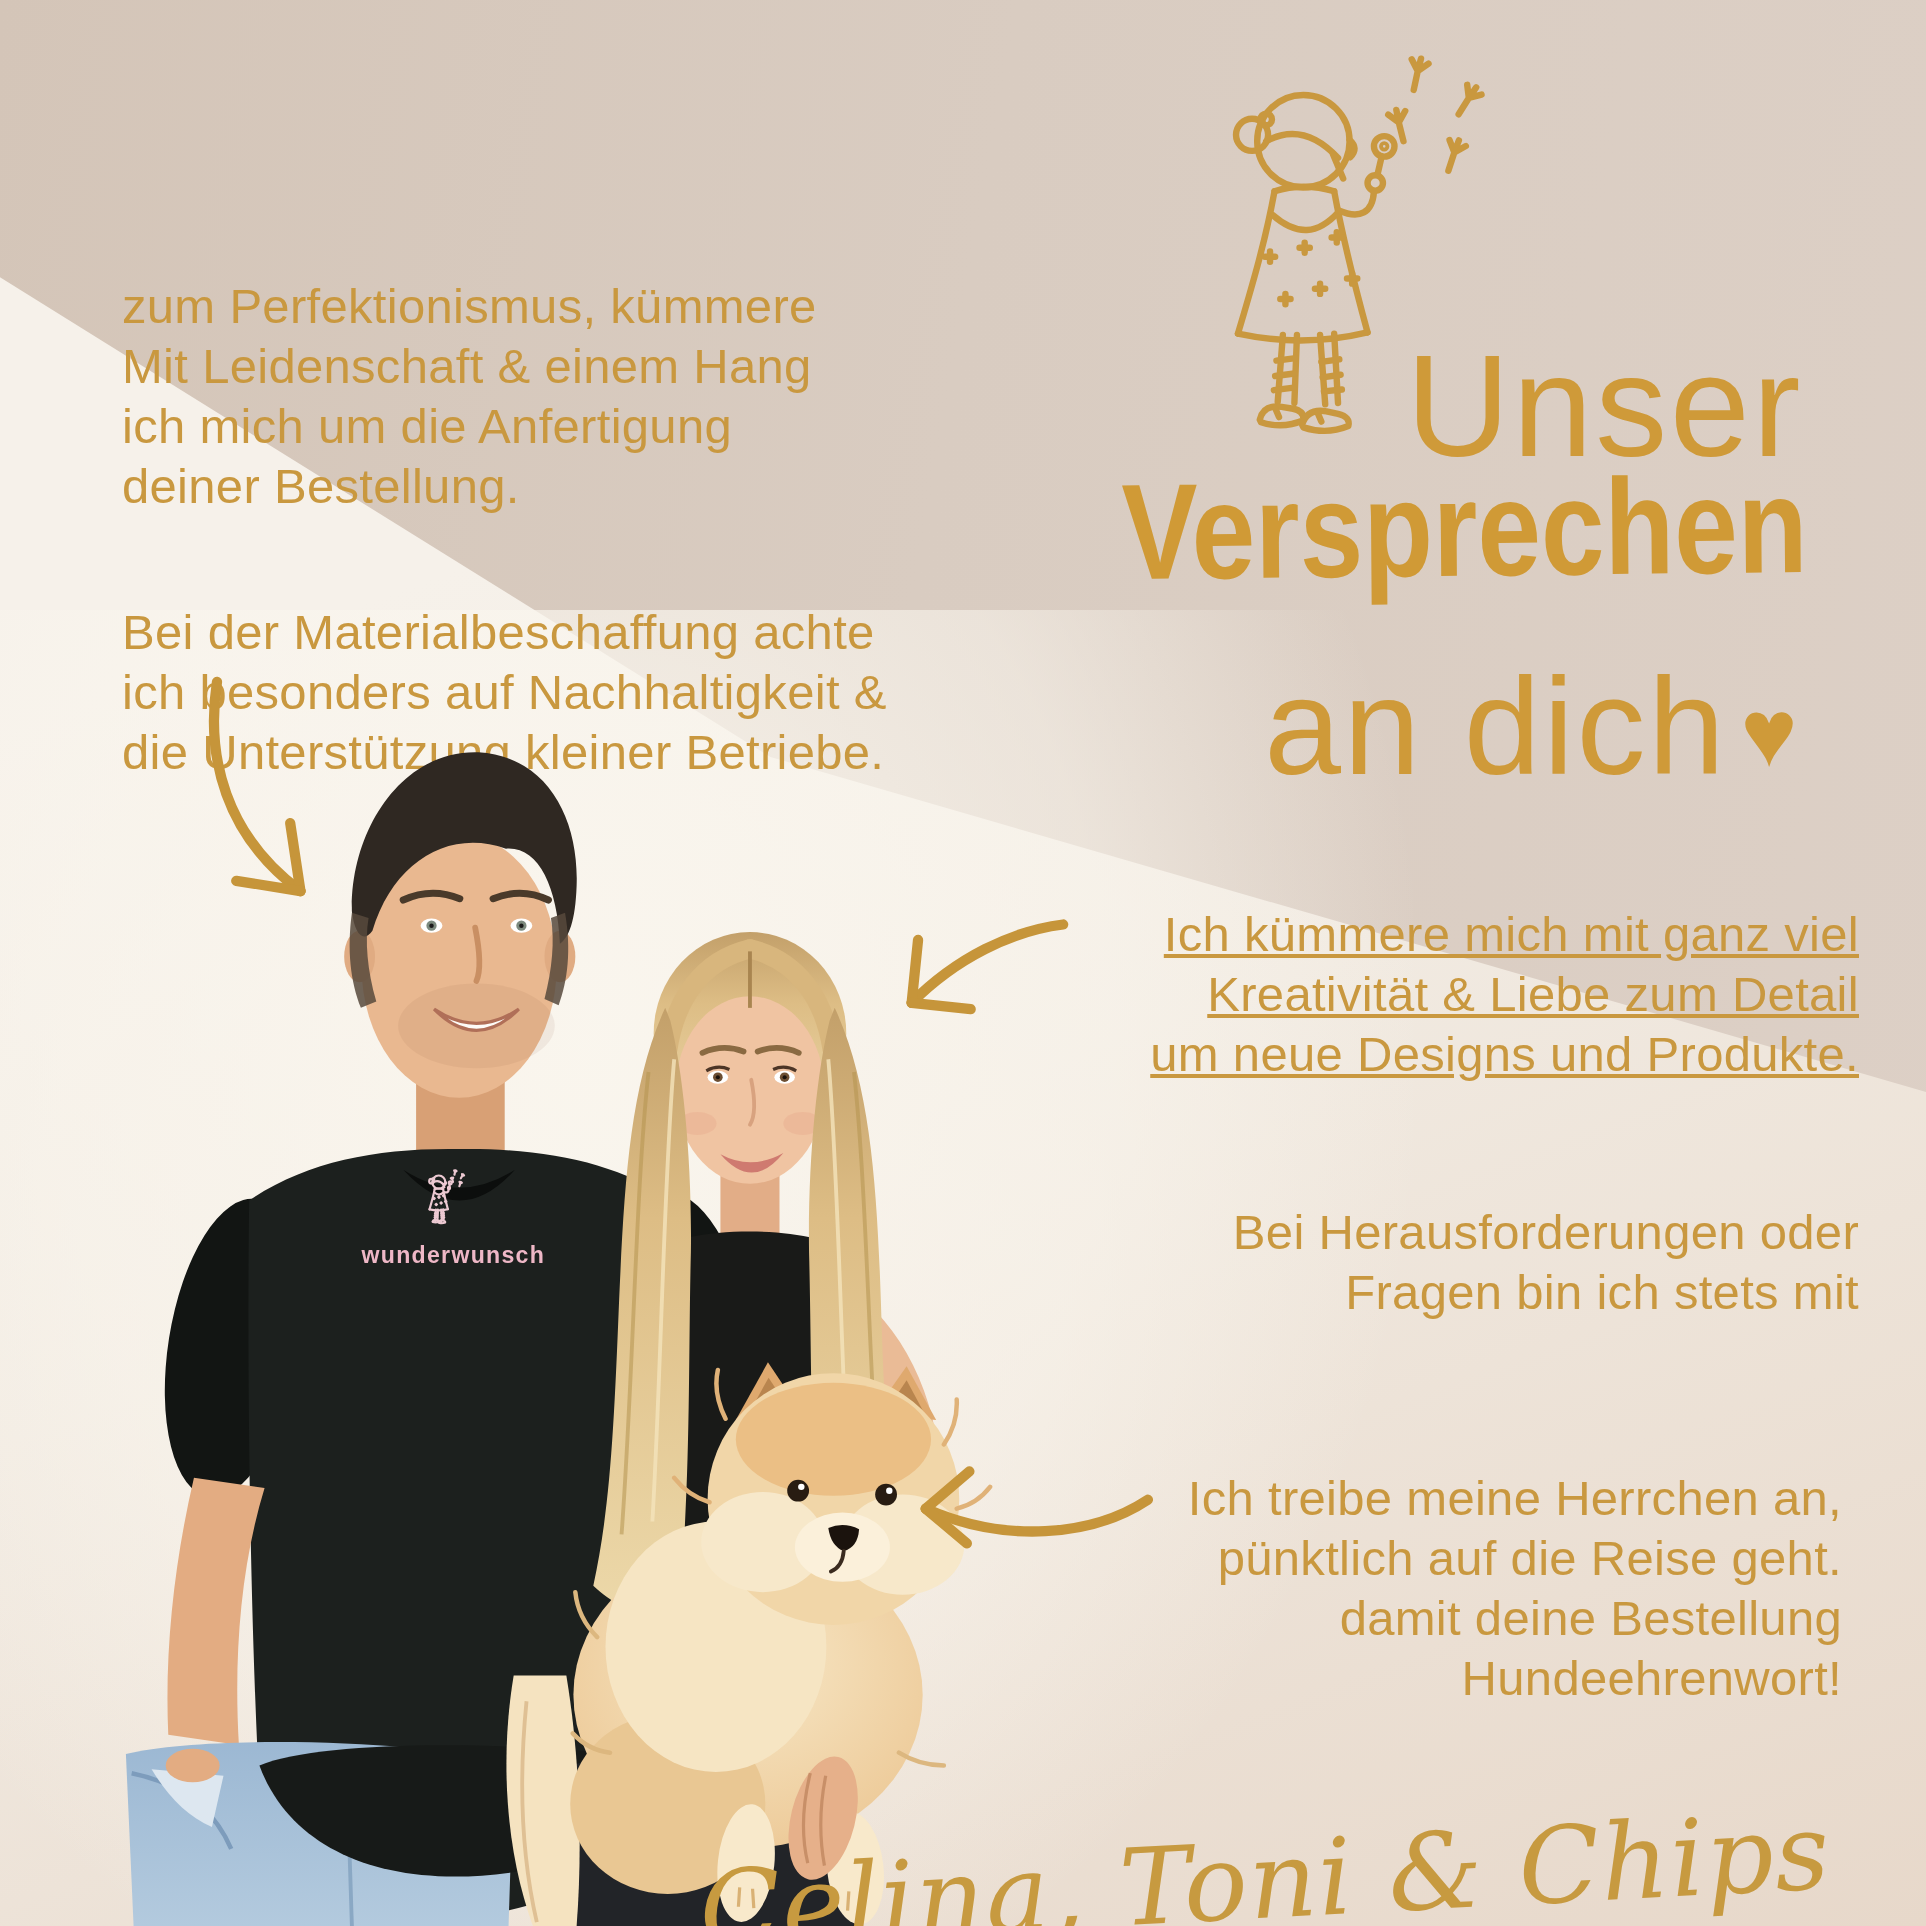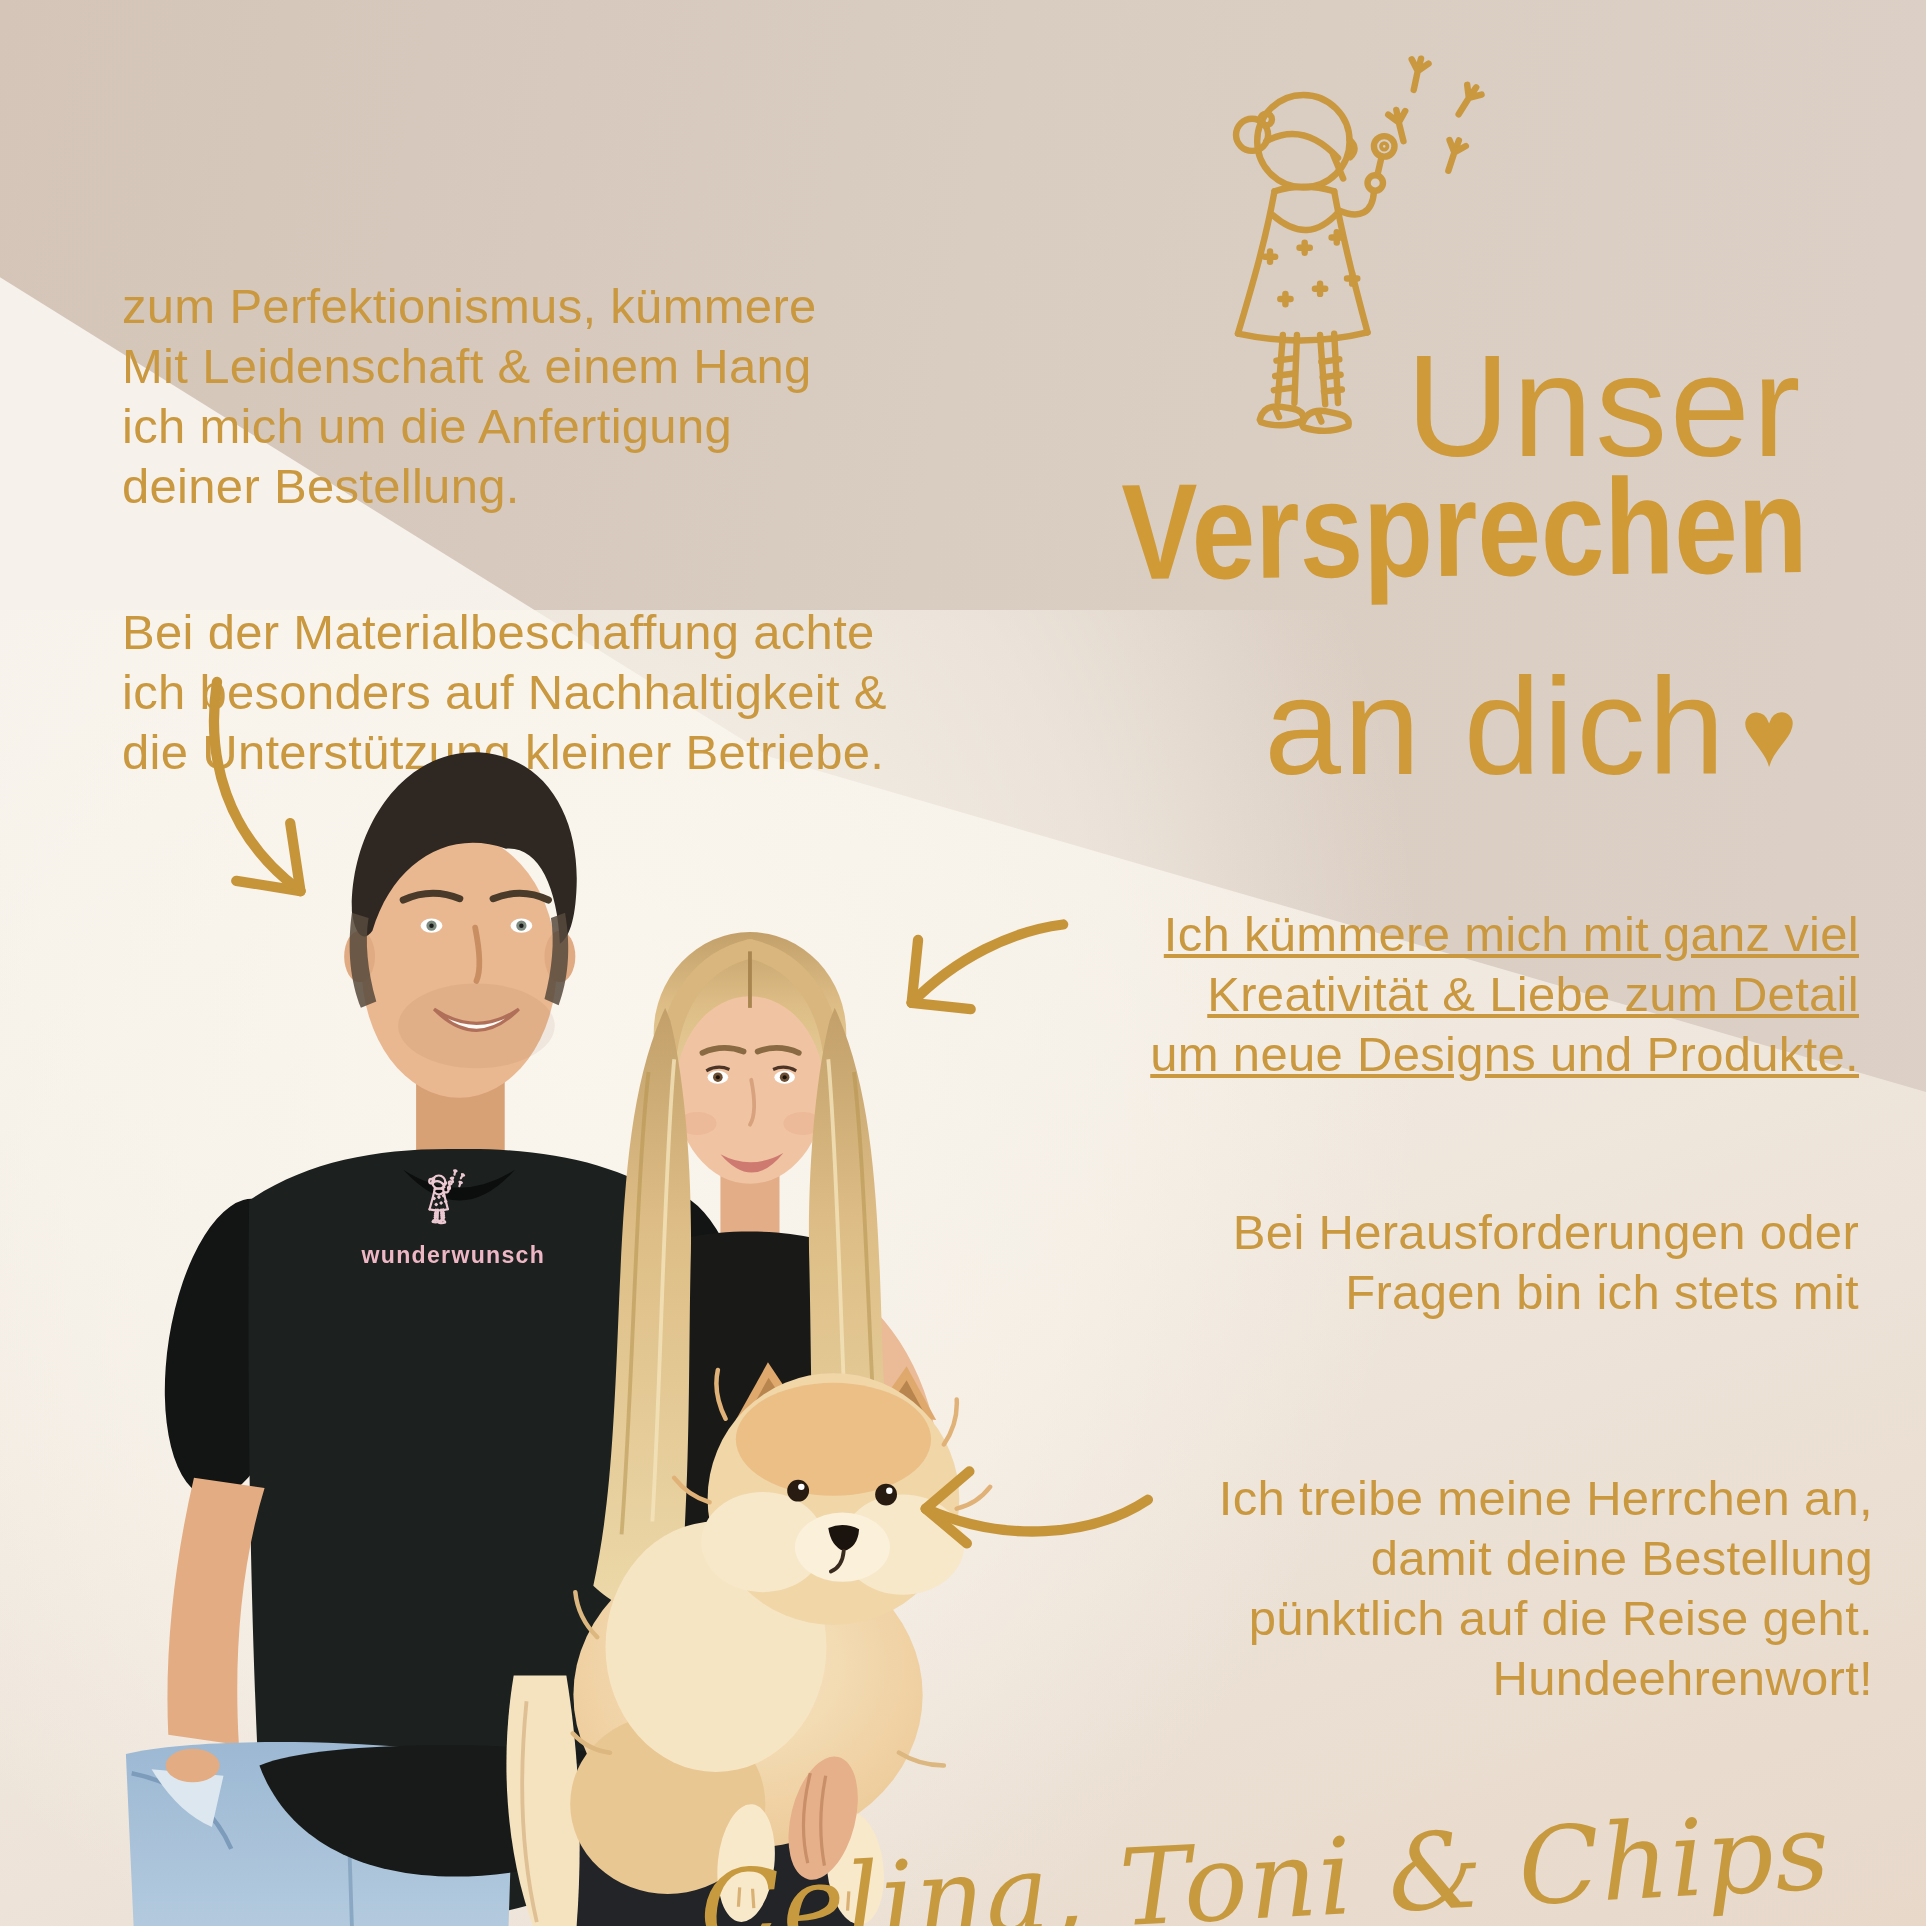--- a/index.html
+++ b/index.html
@@ -64,24 +64,24 @@
 
   <div class="block right" style="right:67px;top:904px;text-decoration:underline;">
     <div class="bline">Ich kümmere mich mit ganz viel</div>
     <div class="bline">Kreativität &amp; Liebe zum Detail</div>
     <div class="bline">um neue Designs und Produkte.</div>
   </div>
   <div class="block right" style="right:67px;top:1190px;margin-top:12px;">
     <div class="bline">Bei Herausforderungen oder</div>
     <div class="bline">Fragen bin ich stets mit</div>
   </div>
-  <div class="block right" style="right:53px;top:1468px;">
+  <div class="block right" style="right:84px;top:1468px;">
     <div class="bline">Ich treibe meine Herrchen an,</div>
+    <div class="bline">pünktlich auf die Reise geht.</div>
     <div class="bline">damit deine Bestellung</div>
-    <div class="bline">pünktlich auf die Reise geht.</div>
     <div class="bline">Hundeehrenwort!</div>
   </div>
 
   <div id="title-unser" class="t-thin">Unser</div>
   <div id="title-versprechen">Versprechen</div>
   <div id="title-andich" class="t-thin"><span>an dich</span><span class="heart">♥</span></div>
 
   <svg class="abs" style="left:1207px;top:45px;color:#c9983f;stroke-width:10;" width="289" height="417" viewBox="0 0 450 650">
     <g id="girl-glyph" stroke="currentColor" fill="none" stroke-linecap="round" stroke-linejoin="round">
       <circle cx="150" cy="150" r="72"></circle>

